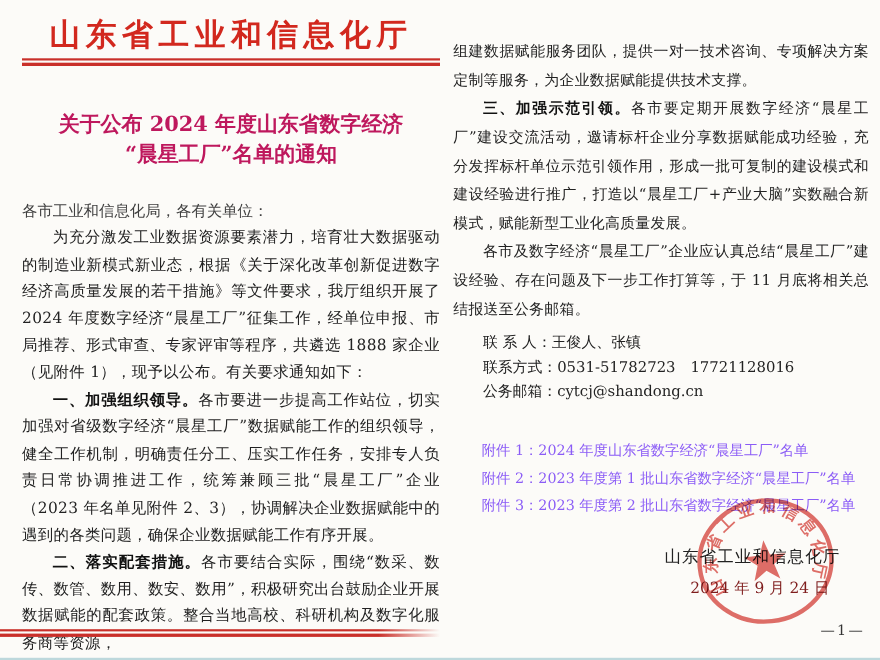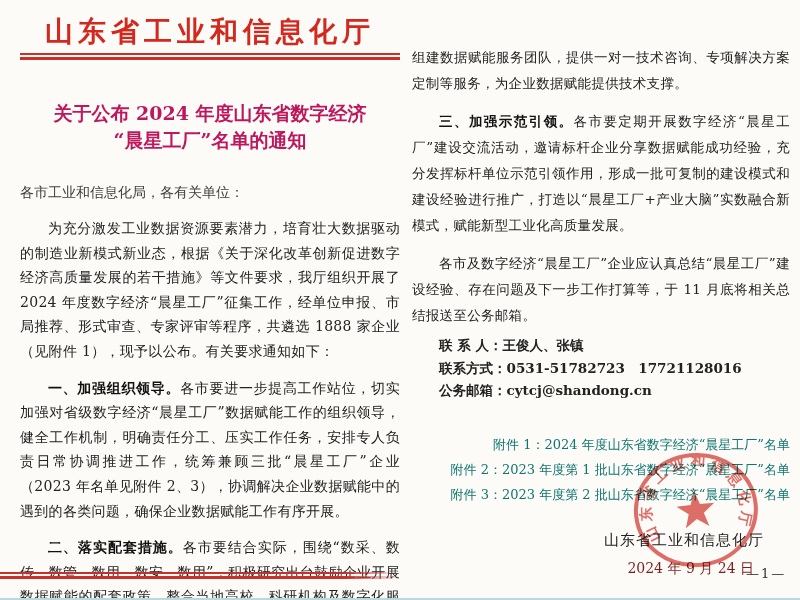--- a/index.html
+++ b/index.html
@@ -26,46 +26,45 @@
     margin-top:40px; text-align:center;
     font-size:19px; line-height:27px; font-weight:700; color:#be185d;
   }
   .salutation{
     margin-top:26px; font-size:14px; line-height:24px; color:#404040;
   }
   .para{
     font-size:14px; line-height:24.6px; color:#222;
     text-align:justify; letter-spacing:0.3px;
   }
-  .indent{ text-indent:2em;margin-top:12px; }
+  .indent{ text-indent:2em; }
   .lead{
     font-family:"DejaVu Sans","Liberation Sans",sans-serif;
     font-weight:700; color:#111;
   }
   .footer-dline{ position:absolute; left:0; top:572px; width:400px; }
   .footer-dline .l1{
     height:2px;
     background:linear-gradient(90deg, #c9302a 0%, #c9302a 86%, rgba(201,48,42,0) 100%);
   }
   .footer-dline .l2{
     height:3px; margin-top:2px;
     background:linear-gradient(90deg, #c9302a 0%, #c9302a 86%, rgba(201,48,42,0) 100%);
   }
   
-  .col-right{ position:absolute; left:412px; top:44px; width:378px; }
+  .col-right{ position:absolute; left:412px; top:34px; width:378px; }
   .col-right .para{ font-size:13.5px; line-height:26px; }
   .contacts{ margin-top:6px; }
   .contact-line{
-    font-size:13.5px; line-height:22.5px; color:#222; text-indent:2em;font-weight:bold;
+    font-size:13.5px; line-height:22.5px; color:#222; text-indent:2em;
   }
   .attachments{ margin-top:30px; }
   .attachment-line{
-    font-size:13px; line-height:25px; color:#0f766e; text-indent:2em;
+    font-size:13px; line-height:25px; color:#8b5cf6; text-indent:2em;
     white-space:nowrap;
-    text-align:right;
   }
   .signature{ margin-top:24px; text-align:right; padding-right:26px; }
   .signature-org{ font-size:15px; letter-spacing:1px; color:#222; }
   .signature-date{ font-size:14px; margin-top:10px; padding-right:10px; color:#7f1d1d; }
   
   .seal{
     position:absolute; left:628px; top:448px; width:136px; height:126px;
     opacity:0.8; mix-blend-mode:multiply; transform:rotate(-6deg);
     pointer-events:none;
   }

